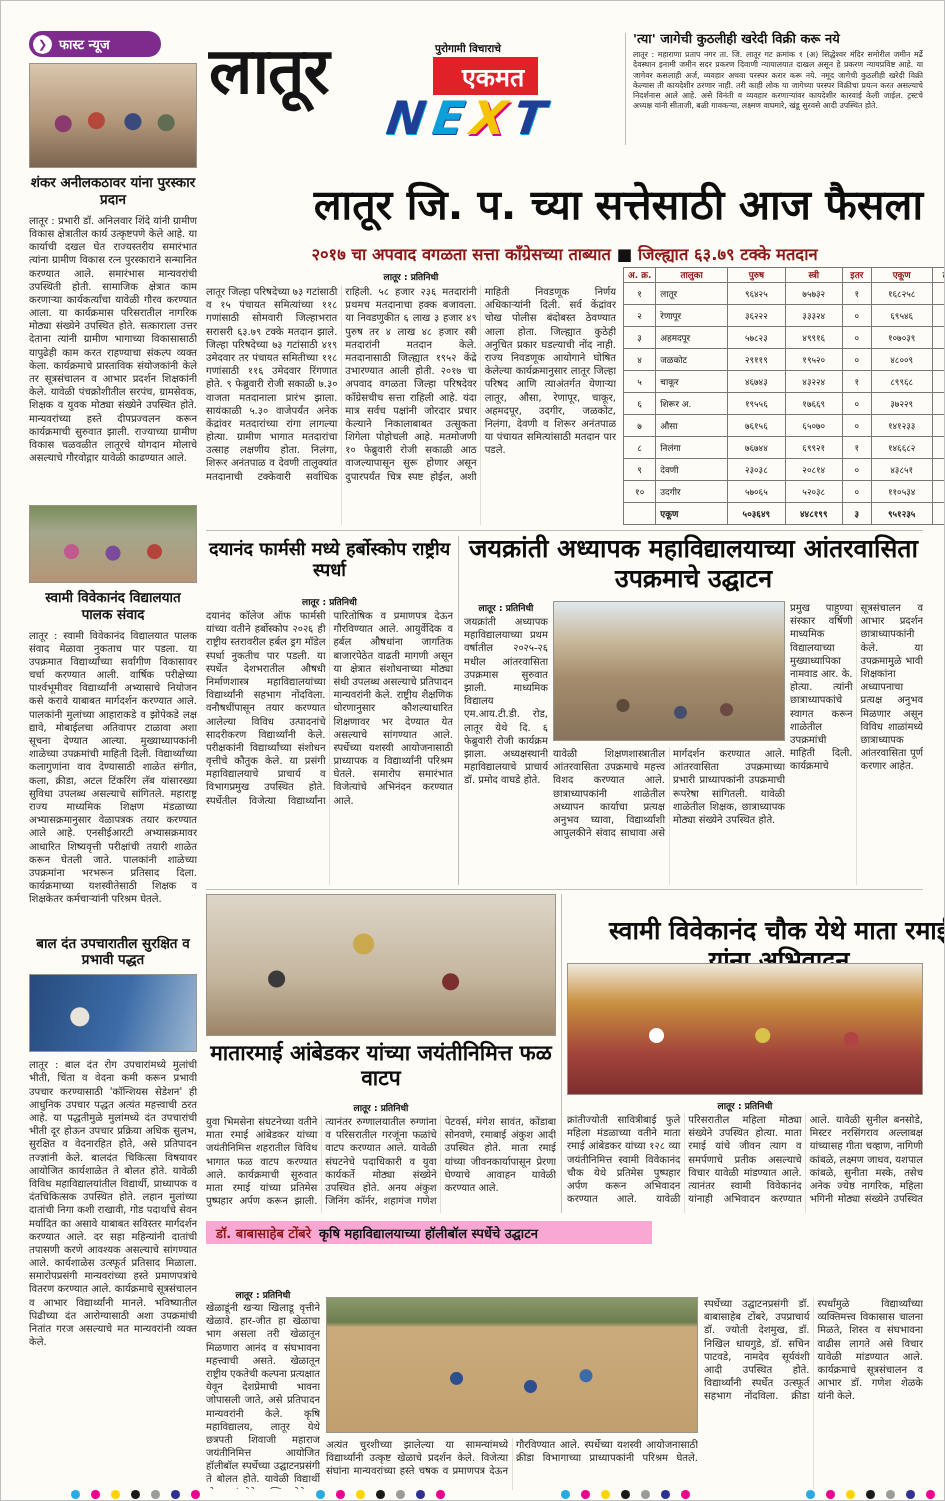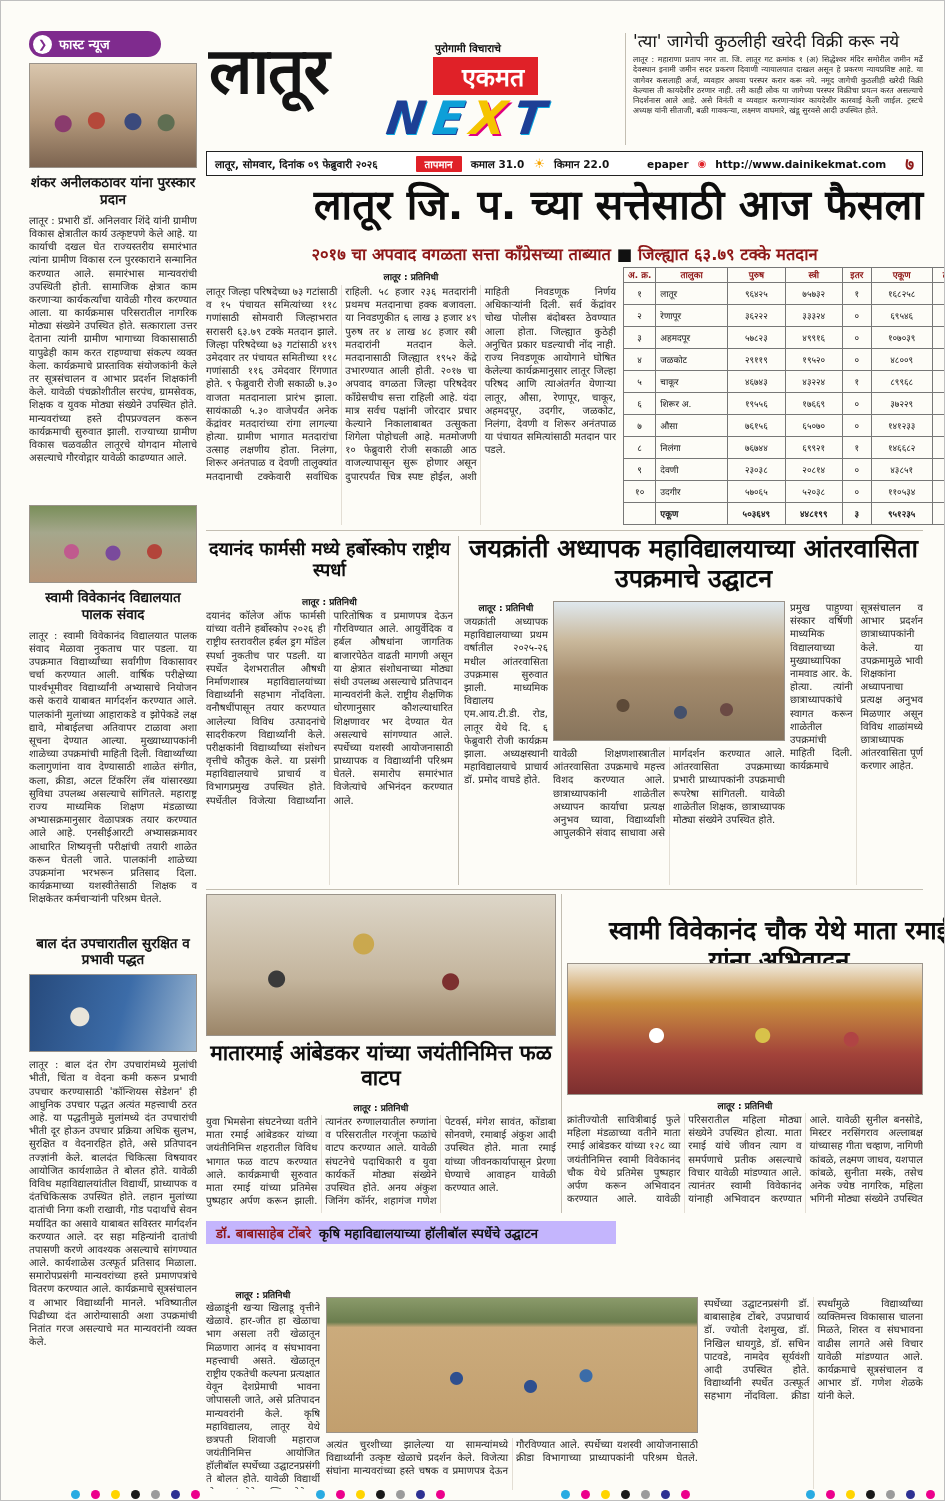--- a/index.html
+++ b/index.html
@@ -34,21 +34,21 @@
   .ph-ground{background:radial-gradient(circle at 35% 60%,#2e4f8f 0 6px,transparent 7px),radial-gradient(circle at 55% 66%,#2e4f8f 0 6px,transparent 7px),radial-gradient(circle at 70% 58%,#3b6ca8 0 6px,transparent 7px),linear-gradient(180deg,#8a9a6a 0%,#6b7d4e 18%,#cbab7c 22%,#c29f6e 100%);}
 
   
   .mast-title{font-size:64px;font-weight:800;line-height:1;letter-spacing:-1px;}
   .tagline{font-size:10.5px;font-weight:800;}
   .ekmat{background:#e02128;color:#fff;font-weight:800;font-size:25px;padding:2px 14px;display:inline-block;}
   .nxt span{display:inline-block;transform:skewX(-8deg);font-weight:900;font-size:46px;letter-spacing:2px;font-style:italic;}
   .nx1,.nx4{color:#1d3f95;text-shadow:1px 1px 0 #0aa6df;}
   .nx2{color:#0d9fd8;text-shadow:1px 1px 0 #1d3f95;}
   .nx3{color:#f5c400;text-shadow:2px 2px 0 #e0007f;}
-  .notice-head{font-size:17px;font-weight:400;line-height:1.25;}
+  .notice-head{font-size:13px;font-weight:700;line-height:1.25;}
   .notice-body{font-size:7.8px;line-height:1.3;text-align:justify;overflow:hidden;margin-top:3px;color:#262626;}
 
   
   .datebar{left:205px;top:150px;width:717px;height:25px;border:1.4px solid #222;display:flex;align-items:center;gap:9px;padding:0 8px;font-size:10.5px;font-weight:bold;background:#fff;}
   .db-temp-label{background:#e02128;color:#fff;padding:1px 9px;font-size:10px;border-radius:1px;}
   .sun{color:#f7a400;font-size:13px;}
   .db-spacer{flex:1;}
   .db-epaper{color:#111;}
   .globe{color:#e02128;font-size:10px;}
   .db-url{color:#111;text-decoration:none;font-weight:bold;}
@@ -56,21 +56,21 @@
 
   
   .rtable{width:100%;height:100%;border-collapse:collapse;table-layout:fixed;}
   .rtable th,.rtable td{border:1px solid #777;font-size:8.8px;padding:1px 2px;text-align:center;overflow:hidden;white-space:nowrap;}
   .rtable th{color:#8e1818;font-weight:800;}
   .rtable td:nth-child(2){text-align:left;padding-left:4px;}
   .rtable tr.total td{font-weight:800;}
   .rtable th:nth-child(1){width:9%;} .rtable th:nth-child(2){width:20%;} .rtable th:nth-child(3){width:16%;}
   .rtable th:nth-child(4){width:16%;} .rtable th:nth-child(5){width:8%;} .rtable th:nth-child(6){width:17%;} .rtable th:nth-child(7){width:14%;}
 
-  .strip{left:205px;top:1220px;width:410px;height:23px;background:#c4b5fd;display:flex;align-items:center;gap:8px;padding:0 10px;font-size:13px;font-weight:800;}
+  .strip{left:205px;top:1220px;width:446px;height:23px;background:#f9a8d4;display:flex;align-items:center;gap:8px;padding:0 10px;font-size:13px;font-weight:800;}
   .strip .nm{color:#8e1818;}
   .dots{position:absolute;top:1489px;display:flex;gap:11px;}
   .dot{width:9px;height:9px;border-radius:50%;display:inline-block;}
 </style>
 </head>
 <body>
 
 <div class="page">
 
   <aside class="abs sidebar">
@@ -98,33 +98,20 @@
     <span class="nx3">X</span>
     <span class="nx4">T</span>
   </div>
 
   <div class="abs" style="left:632px;top:30px;width:290px;">
     <div class="notice-head">'त्या' जागेची कुठलीही खरेदी विक्री करू नये</div>
     <div class="notice-body" style="height:94px">लातूर : महाराणा प्रताप नगर ता. जि. लातूर गट क्रमांक १ (अ) सिद्धेश्वर मंदिर समोरील जमीन मर्ढे देवस्थान इनामी जमीन सदर प्रकरण दिवाणी न्यायालयात दाखल असून हे प्रकरण न्यायप्रविष्ट आहे. या जागेवर कसलाही अर्ज, व्यवहार अथवा परस्पर करार करू नये. नमूद जागेची कुठलीही खरेदी विक्री केल्यास ती कायदेशीर ठरणार नाही. तरी काही लोक या जागेच्या परस्पर विक्रीचा प्रयत्न करत असल्याचे निदर्शनास आले आहे. असे विनंती व व्यवहार करणाऱ्यांवर कायदेशीर कारवाई केली जाईल. ट्रस्टचे अध्यक्ष यांनी सीताजी, बळी गावकऱ्या, लक्ष्मण वाघमारे, खंडू सुरवसे आदी उपस्थित होते.</div>
   </div>
   <div class="vrule" style="left:624px;top:32px;height:112px;"></div>
 
-  <div class="abs datebar">
-    <span>लातूर, सोमवार, दिनांक ०९ फेब्रुवारी २०२६</span>
-    <span class="db-spacer"></span>
-    <span class="db-temp-label">तापमान</span>
-    <span>कमाल 31.0</span>
-    <span class="sun">☀</span>
-    <span>किमान 22.0</span>
-    <span class="db-spacer"></span>
-    <span class="db-epaper">epaper</span>
-    <span class="globe">◉</span>
-    <a class="db-url" href="#">http://www.dainikekmat.com</a>
-    <span class="db-page">७</span>
-  </div>
 
   <div class="abs headline h-main" style="left:205px;top:180px;width:717px;text-align:right;">लातूर जि. प. च्या सत्तेसाठी आज फैसला</div>
   <div class="abs headline h-sub" style="left:205px;top:244px;width:717px;">
     <span>२०१७ चा अपवाद वगळता सत्ता काँग्रेसच्या ताब्यात</span>
     <span style="color:#111;">■</span>
     <span>जिल्ह्यात ६३.७९ टक्के मतदान</span>
   </div>
   <div class="abs byline" style="left:205px;top:269px;width:410px;">लातूर : प्रतिनिधी</div>
   <div class="abs body-text cols3" style="left:205px;top:284px;width:410px;height:240px;">लातूर जिल्हा परिषदेच्या ७३ गटांसाठी व १५ पंचायत समित्यांच्या ११८ गणांसाठी सोमवारी जिल्हाभरात सरासरी ६३.७९ टक्के मतदान झाले. जिल्हा परिषदेच्या ७३ गटांसाठी ४१९ उमेदवार तर पंचायत समितीच्या ११८ गणांसाठी ११६ उमेदवार रिंगणात होते. ९ फेब्रुवारी रोजी सकाळी ७.३० वाजता मतदानाला प्रारंभ झाला. सायंकाळी ५.३० वाजेपर्यंत अनेक केंद्रांवर मतदारांच्या रांगा लागल्या होत्या. ग्रामीण भागात मतदारांचा उत्साह लक्षणीय होता. निलंगा, शिरूर अनंतपाळ व देवणी तालुक्यांत मतदानाची टक्केवारी सर्वाधिक राहिली. ५८ हजार २३६ मतदारांनी प्रथमच मतदानाचा हक्क बजावला. या निवडणुकीत ६ लाख ३ हजार ४९ पुरुष तर ४ लाख ४८ हजार स्त्री मतदारांनी मतदान केले. मतदानासाठी जिल्ह्यात १९५२ केंद्रे उभारण्यात आली होती. २०१७ चा अपवाद वगळता जिल्हा परिषदेवर काँग्रेसचीच सत्ता राहिली आहे. यंदा मात्र सर्वच पक्षांनी जोरदार प्रचार केल्याने निकालाबाबत उत्सुकता शिगेला पोहोचली आहे. मतमोजणी १० फेब्रुवारी रोजी सकाळी आठ वाजल्यापासून सुरू होणार असून दुपारपर्यंत चित्र स्पष्ट होईल, अशी माहिती निवडणूक निर्णय अधिकाऱ्यांनी दिली. सर्व केंद्रांवर चोख पोलीस बंदोबस्त ठेवण्यात आला होता. जिल्ह्यात कुठेही अनुचित प्रकार घडल्याची नोंद नाही. राज्य निवडणूक आयोगाने घोषित केलेल्या कार्यक्रमानुसार लातूर जिल्हा परिषद आणि त्याअंतर्गत येणाऱ्या लातूर, औसा, रेणापूर, चाकूर, अहमदपूर, उदगीर, जळकोट, निलंगा, देवणी व शिरूर अनंतपाळ या पंचायत समित्यांसाठी मतदान पार पडले.</div>
 

